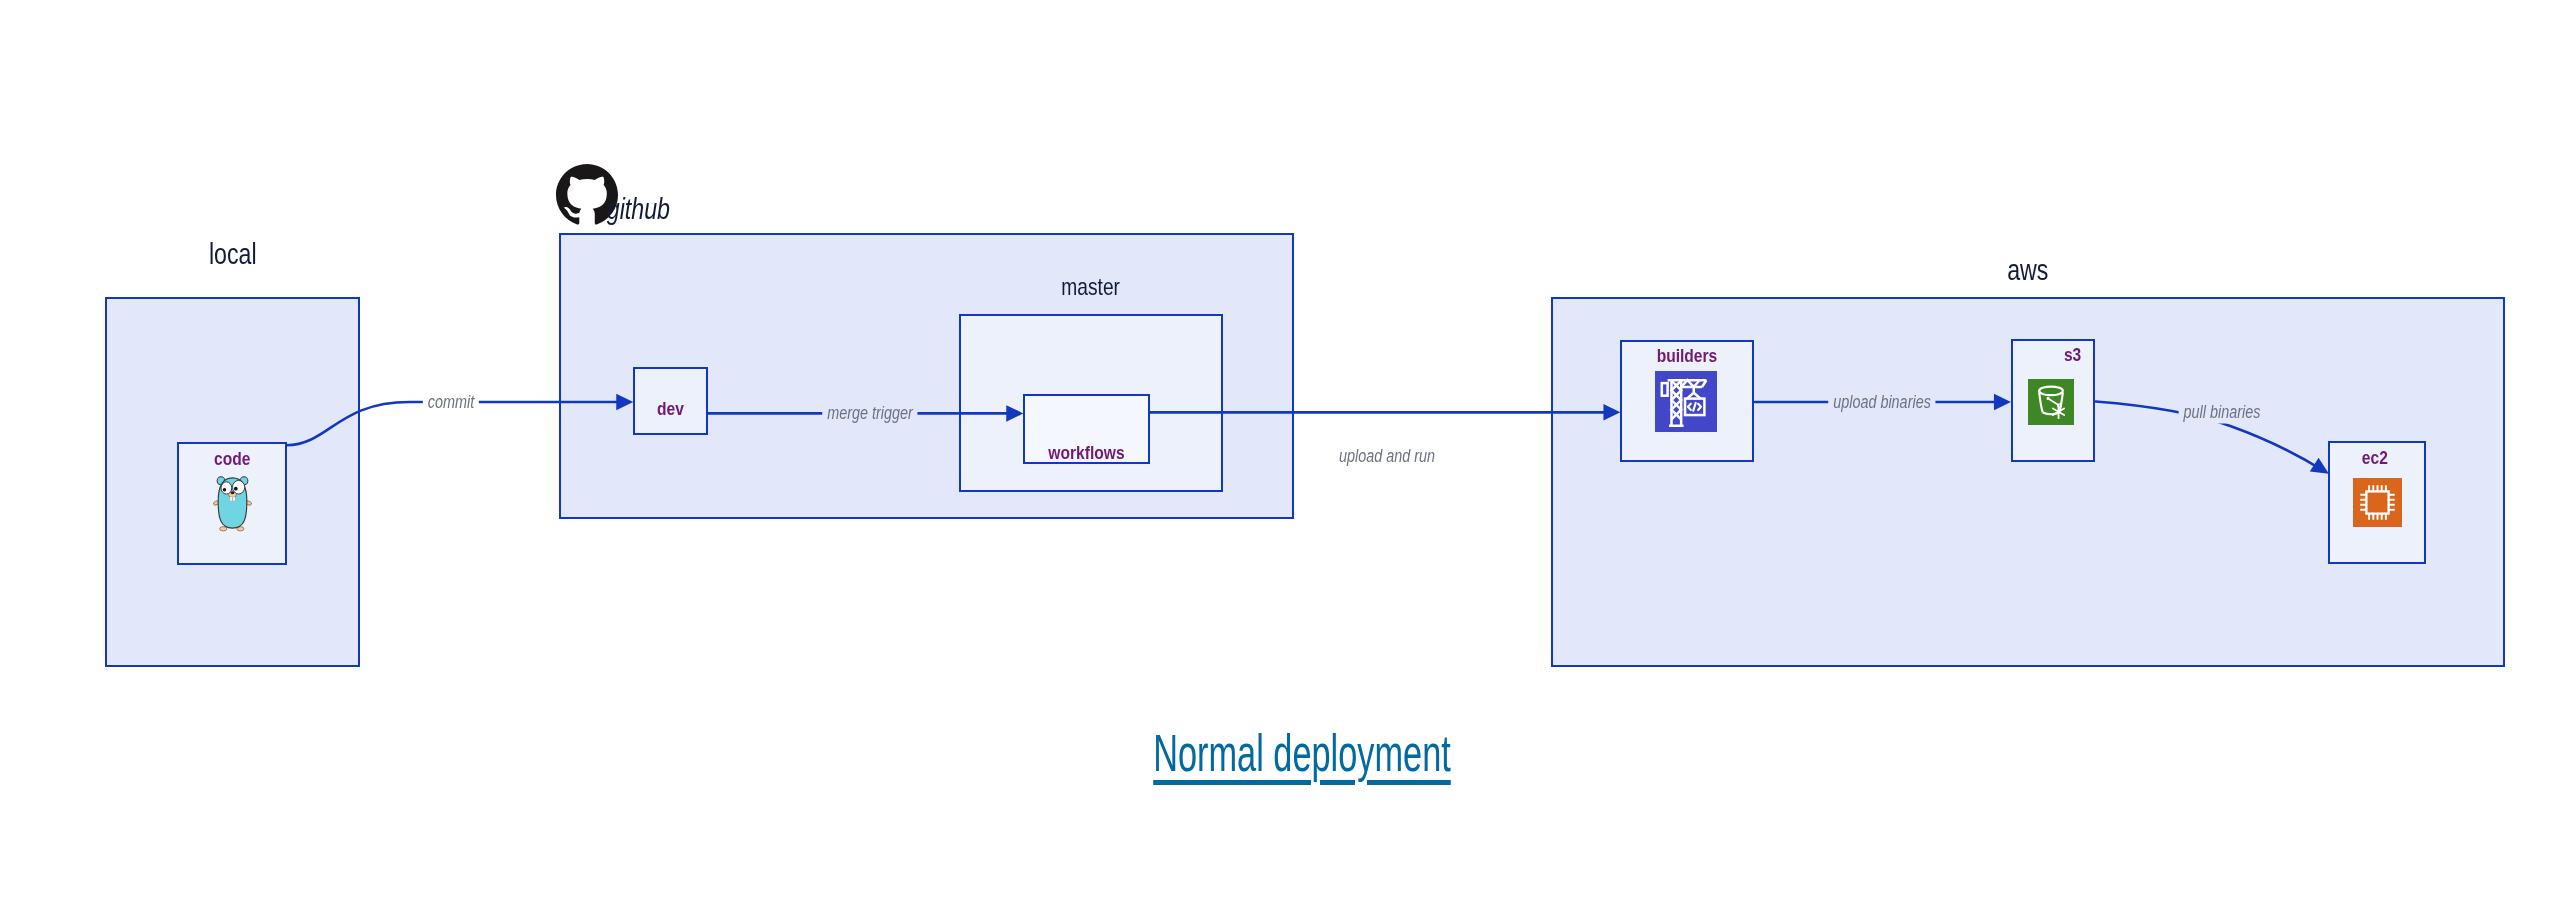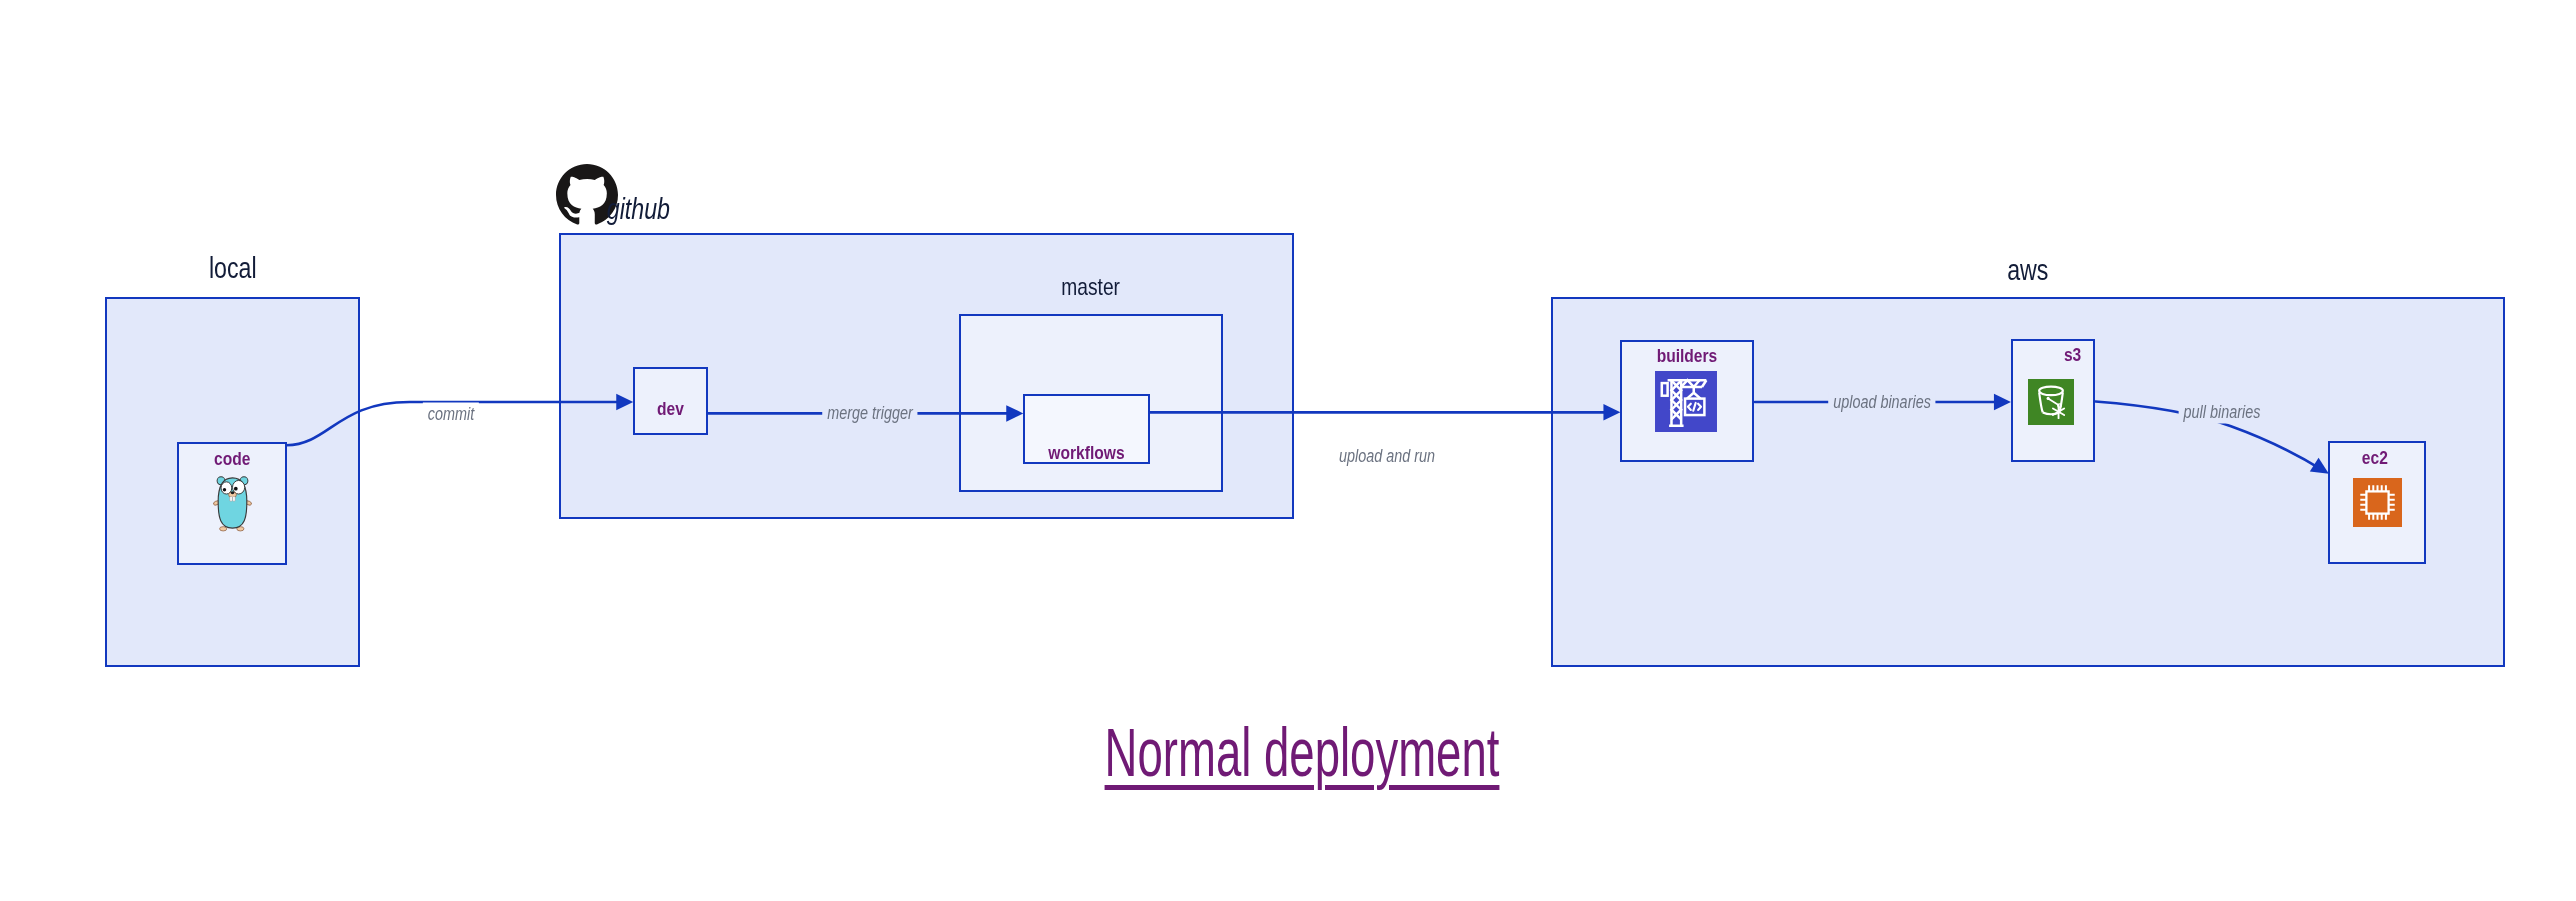--- a/index.html
+++ b/index.html
@@ -16,21 +16,21 @@
   #box-code      {left:177px;  top:442px; width:110px;  height:123px;}
   #box-dev       {left:633px; top:367px; width:75px;  height:68px;}
   #box-workflows {left:1023px; top:394px; width:127px;  height:70px; background:#f4f7fe;}
   #box-builders  {left:1620px; top:340px; width:134px;  height:122px;}
   #box-s3        {left:2011px; top:339px; width:84px;  height:123px;}
   #box-ec2       {left:2328px; top:441px; width:98px;  height:123px;}
 
   
   .clabel{position:absolute;color:#121c38;font-size:29px;line-height:32px;white-space:nowrap;z-index:40;}
   .clabel .cond{display:inline-block;transform:scaleX(.8);transform-origin:center bottom;}
-  #label-local {left:105px; top:252px; width:255px; text-align:center;}
+  #label-local {left:105px; top:238px; width:255px; text-align:center;}
   #label-github{left:591px;top:193px; width:728px;text-align:left;font-style:italic;}
   #label-github .cond{transform-origin:right bottom;}
   #label-master{left:959px;top:272px; width:264px; text-align:center;font-size:24px;line-height:29px;}
   #label-aws   {left:1551px;top:254px; width:954px;text-align:center;}
 
   
   .nlabel{position:absolute;color:#701a75;font-weight:bold;font-size:19px;line-height:20.6px;
           white-space:nowrap;text-align:center;z-index:40;}
   .nlabel .cond{display:inline-block;transform:scaleX(.82);}
   #label-code     {left:177px; top:449px; width:110px;}
@@ -39,29 +39,29 @@
   #label-builders {left:1620px;top:346px; width:134px;}
   #label-s3       {left:2011px;top:345px; width:84px;margin-left:20px;}
   #label-ec2      {left:2328px;top:448px; width:94px;}
 
   
   .elabel{position:absolute;transform:translate(-50%,-50%);font-style:italic;font-size:18px;
           color:#6b7280;white-space:nowrap;z-index:30;}
   .elabel .pad{display:inline-block;padding:1px 6.2px;transform:scaleX(.8);}
   .bg-white .pad{background:#ffffff;}
   .bg-lav   .pad{background:#e2e8fa;}
-  #elabel-commit   {left:451px; top:414px;}
+  #elabel-commit   {left:451px; top:402px;}
   #elabel-merge    {left:870px;top:413px;}
   #elabel-uploadrun{left:1387px;top:412px;margin-top:44px;}
   #elabel-uploadbin{left:1882px;top:402px;}
   #elabel-pullbin  {left:2222px;top:412px;}
 
   
   .title{position:absolute;left:1302px;top:717px;transform:translateX(-50%);
-         font-size:69px;line-height:72px;color:#701a75;white-space:nowrap;z-index:40;}
+         font-size:52px;line-height:72px;color:#0369a1;white-space:nowrap;z-index:40;}
   .title .cond{display:inline-block;transform:scaleX(.66);text-decoration:underline;
                text-decoration-thickness:5.2px;text-underline-offset:9.3px;}
 
   
   svg.edges{position:absolute;left:0;top:0;z-index:20;}
   .icon{position:absolute;z-index:40;}
   #icon-octocat {left:555px;top:164px;}
   #icon-gopher  {left:211px; top:474px;}
   #icon-builders{left:1655px;top:371px;}
   #icon-s3      {left:2028px;top:379px;}

